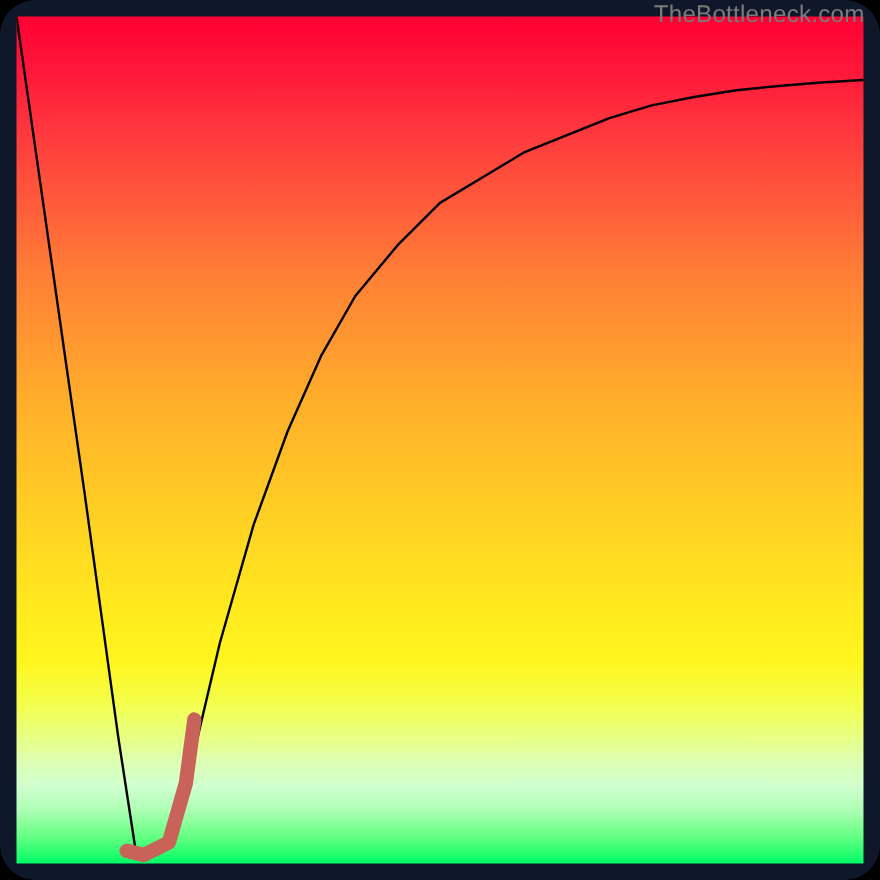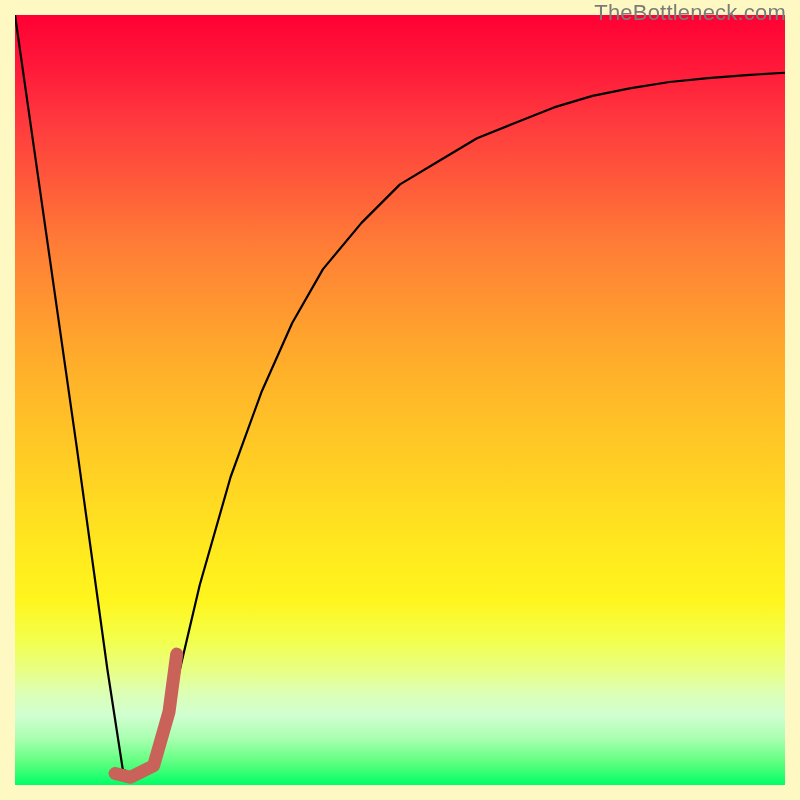--- a/index.html
+++ b/index.html
@@ -8,21 +8,22 @@
     width: 800px;
     height: 800px;
     background: #000;
     overflow: hidden;
     font-family: Arial, Helvetica, sans-serif;
   }
   .frame {
     position: relative;
     width: 800px;
     height: 800px;
-    background: #fef9c3;
+    background: #0f172a;
+    border-radius: 32px;
   }
   .plot-area {
     position: absolute;
     left: 15px;
     top: 15px;
     width: 770px;
     height: 770px;
     background: linear-gradient(to bottom,
       #ff0033 0%,
       #ff1a3a 7%,

